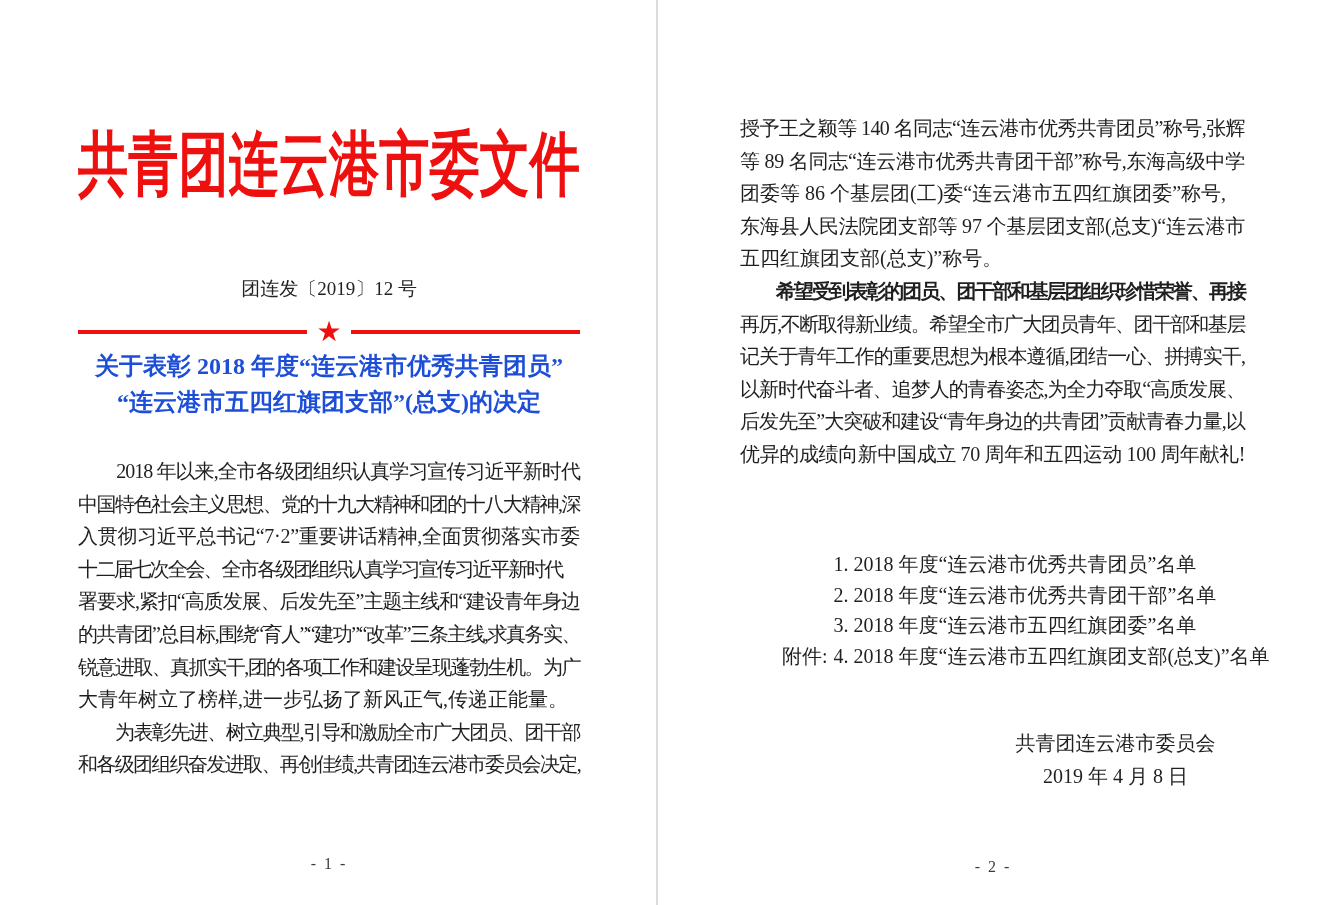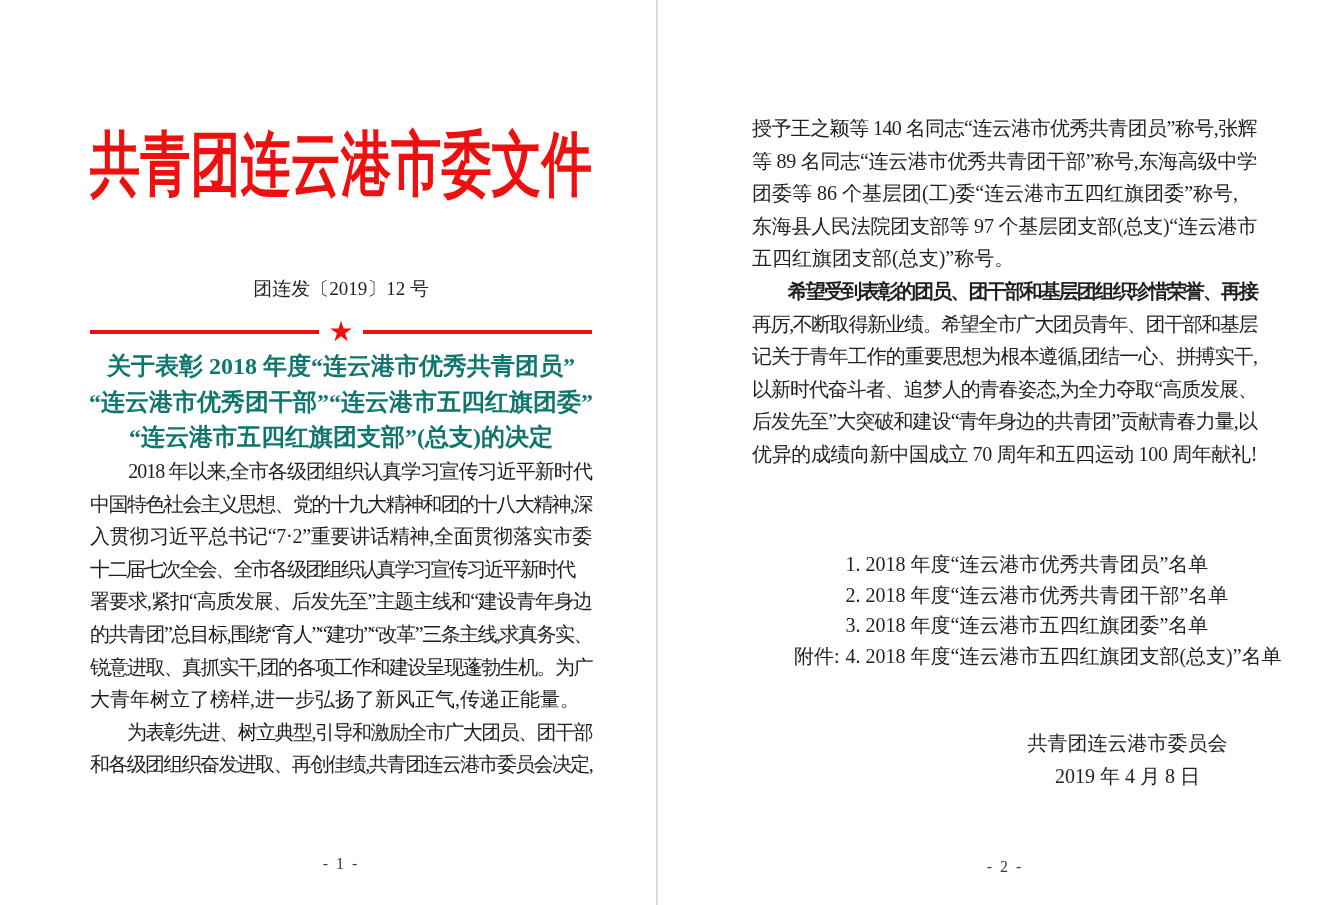--- a/index.html
+++ b/index.html
@@ -1,21 +1,21 @@
 <!DOCTYPE html>
 <html><head>
 <meta charset="utf-8">
 <style>
   html,body{margin:0;padding:0;}
   body{
     width:1319px;height:905px;position:relative;background:#ffffff;overflow:hidden;
     font-family:"Liberation Serif","DejaVu Serif",serif;color:#1f1f1f;
     -webkit-font-smoothing:antialiased;
   }
-  .page{position:absolute;top:0;height:639px;background:#ffffff;margin-left:12px;}
+  .page{position:absolute;top:0;height:639px;background:#ffffff;}
   .page-left{left:0;width:656px;}
   .page-right{left:658px;width:661px;}
   .gutter{position:absolute;left:656px;top:0;width:2px;height:905px;background:#dcdcdc;}
 
   
   .masthead{
     position:absolute;left:78px;top:124px;width:502px;height:82px;
     display:flex;align-items:center;justify-content:center;
   }
   .masthead span{
@@ -28,21 +28,21 @@
   }
   .red-rule{
     position:absolute;left:78px;top:317px;width:502px;height:30px;
     display:flex;align-items:center;
   }
   .red-rule .seg{flex:1;height:4px;background:#ee0f0f;}
   .red-rule .star{color:#ee0f0f;font-size:28px;line-height:28px;margin:0 9px;}
 
   .doc-title{
     position:absolute;left:68px;top:349px;width:522px;
-    font-size:24px;font-weight:bold;line-height:35.5px;color:#0f766e;
+    font-size:24px;font-weight:bold;line-height:35.5px;color:#1d4ed8;
   }
   .doc-title .bline{text-align:center;}
 
   .body-block{
     position:absolute;font-size:20px;line-height:32.6px;color:#1f1f1f;
   }
   .body1{left:78px;top:455px;width:502px;}
   .body2{left:82px;top:112px;width:505px;}
   .bline{white-space:nowrap;overflow:visible;}
 
@@ -78,21 +78,20 @@
   <div class="doc-number">团连发〔2019〕12 号</div>
 
   <div class="red-rule">
     <div class="seg"></div>
     <div class="star">★</div>
     <div class="seg"></div>
   </div>
 
   <div class="doc-title">
       <div class="bline end">关于表彰 2018 年度“连云港市优秀共青团员”</div>
-      <div class="bline end">“连云港市优秀团干部”“连云港市五四红旗团委”</div>
       <div class="bline end">“连云港市五四红旗团支部”(总支)的决定</div>
     </div>
 
   <div class="body-block body1">
       <div class="bline" style="letter-spacing: -0.933333px;">　　2018 年以来,全市各级团组织认真学习宣传习近平新时代</div>
       <div class="bline" style="letter-spacing: -1.53571px;">中国特色社会主义思想、党的十九大精神和团的十八大精神,深</div>
       <div class="bline" style="letter-spacing: -0.255927px;">入贯彻习近平总书记“7·2”重要讲话精神,全面贯彻落实市委</div>
       <div class="bline" style="letter-spacing: -2.07143px;">十二届七次全会、全市各级团组织认真学习宣传习近平新时代</div>
       <div class="bline" style="letter-spacing: -1.02209px;">署要求,紧扣“高质发展、后发先至”主题主线和“建设青年身边</div>
       <div class="bline" style="letter-spacing: -1.51941px;">的共青团”总目标,围绕“育人”“建功”“改革”三条主线,求真务实、</div>

